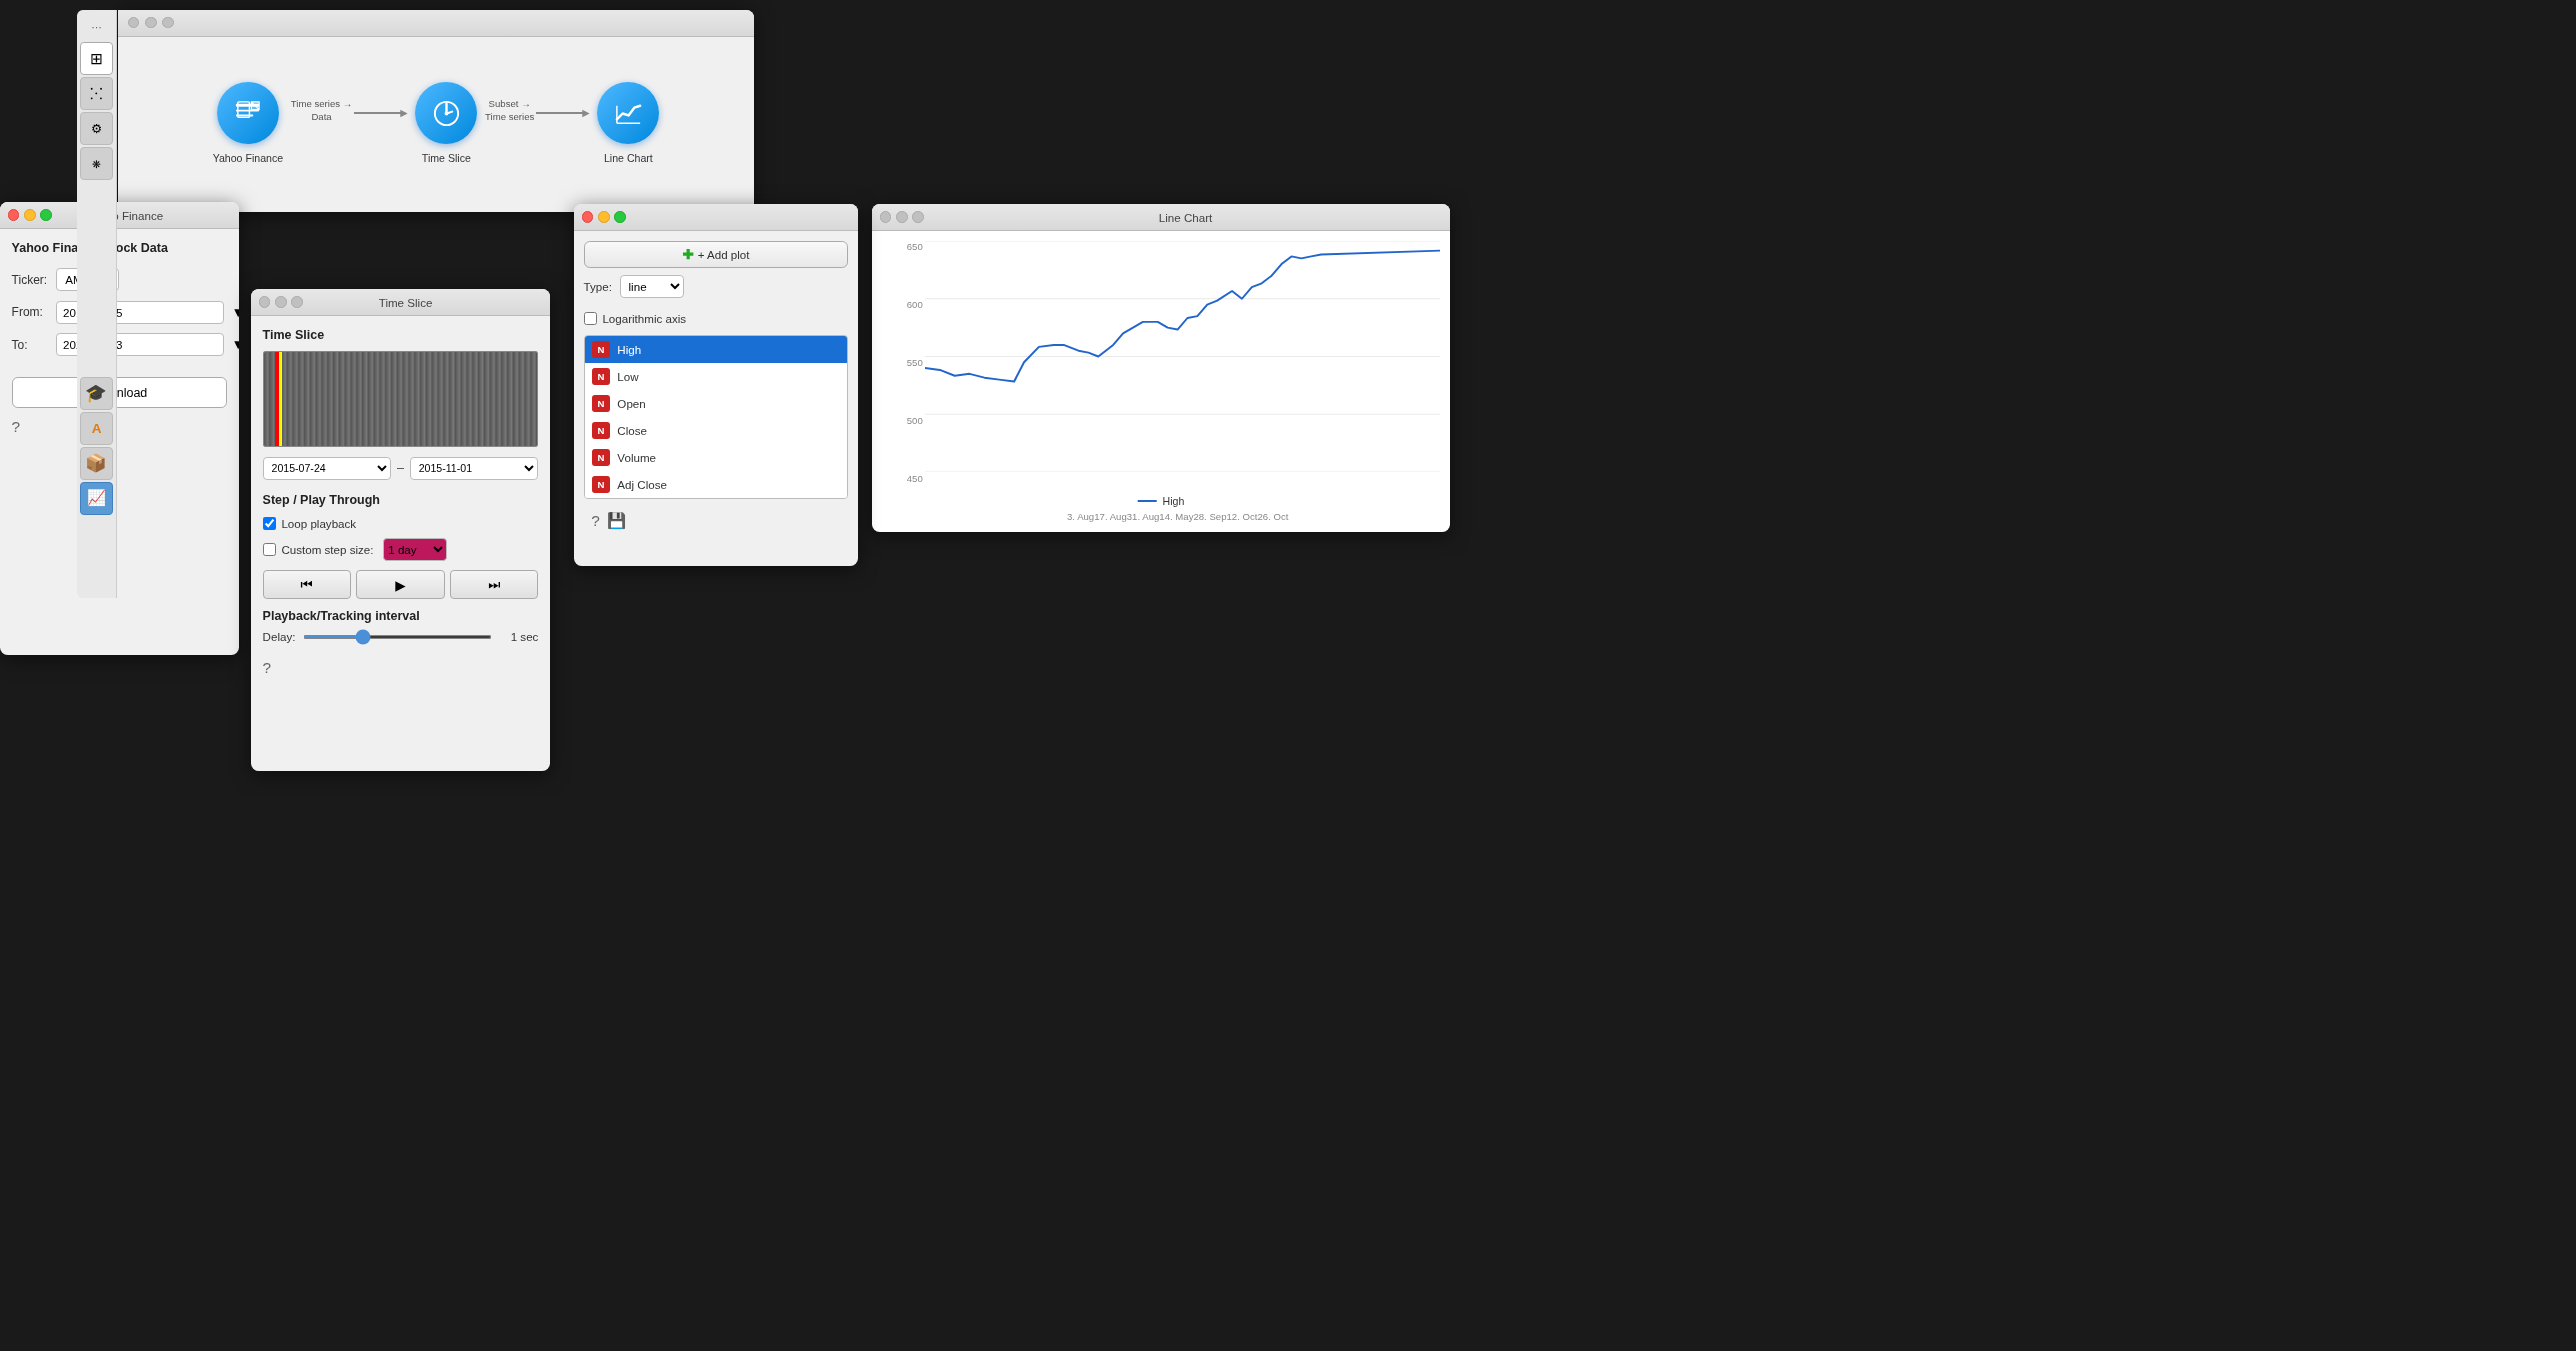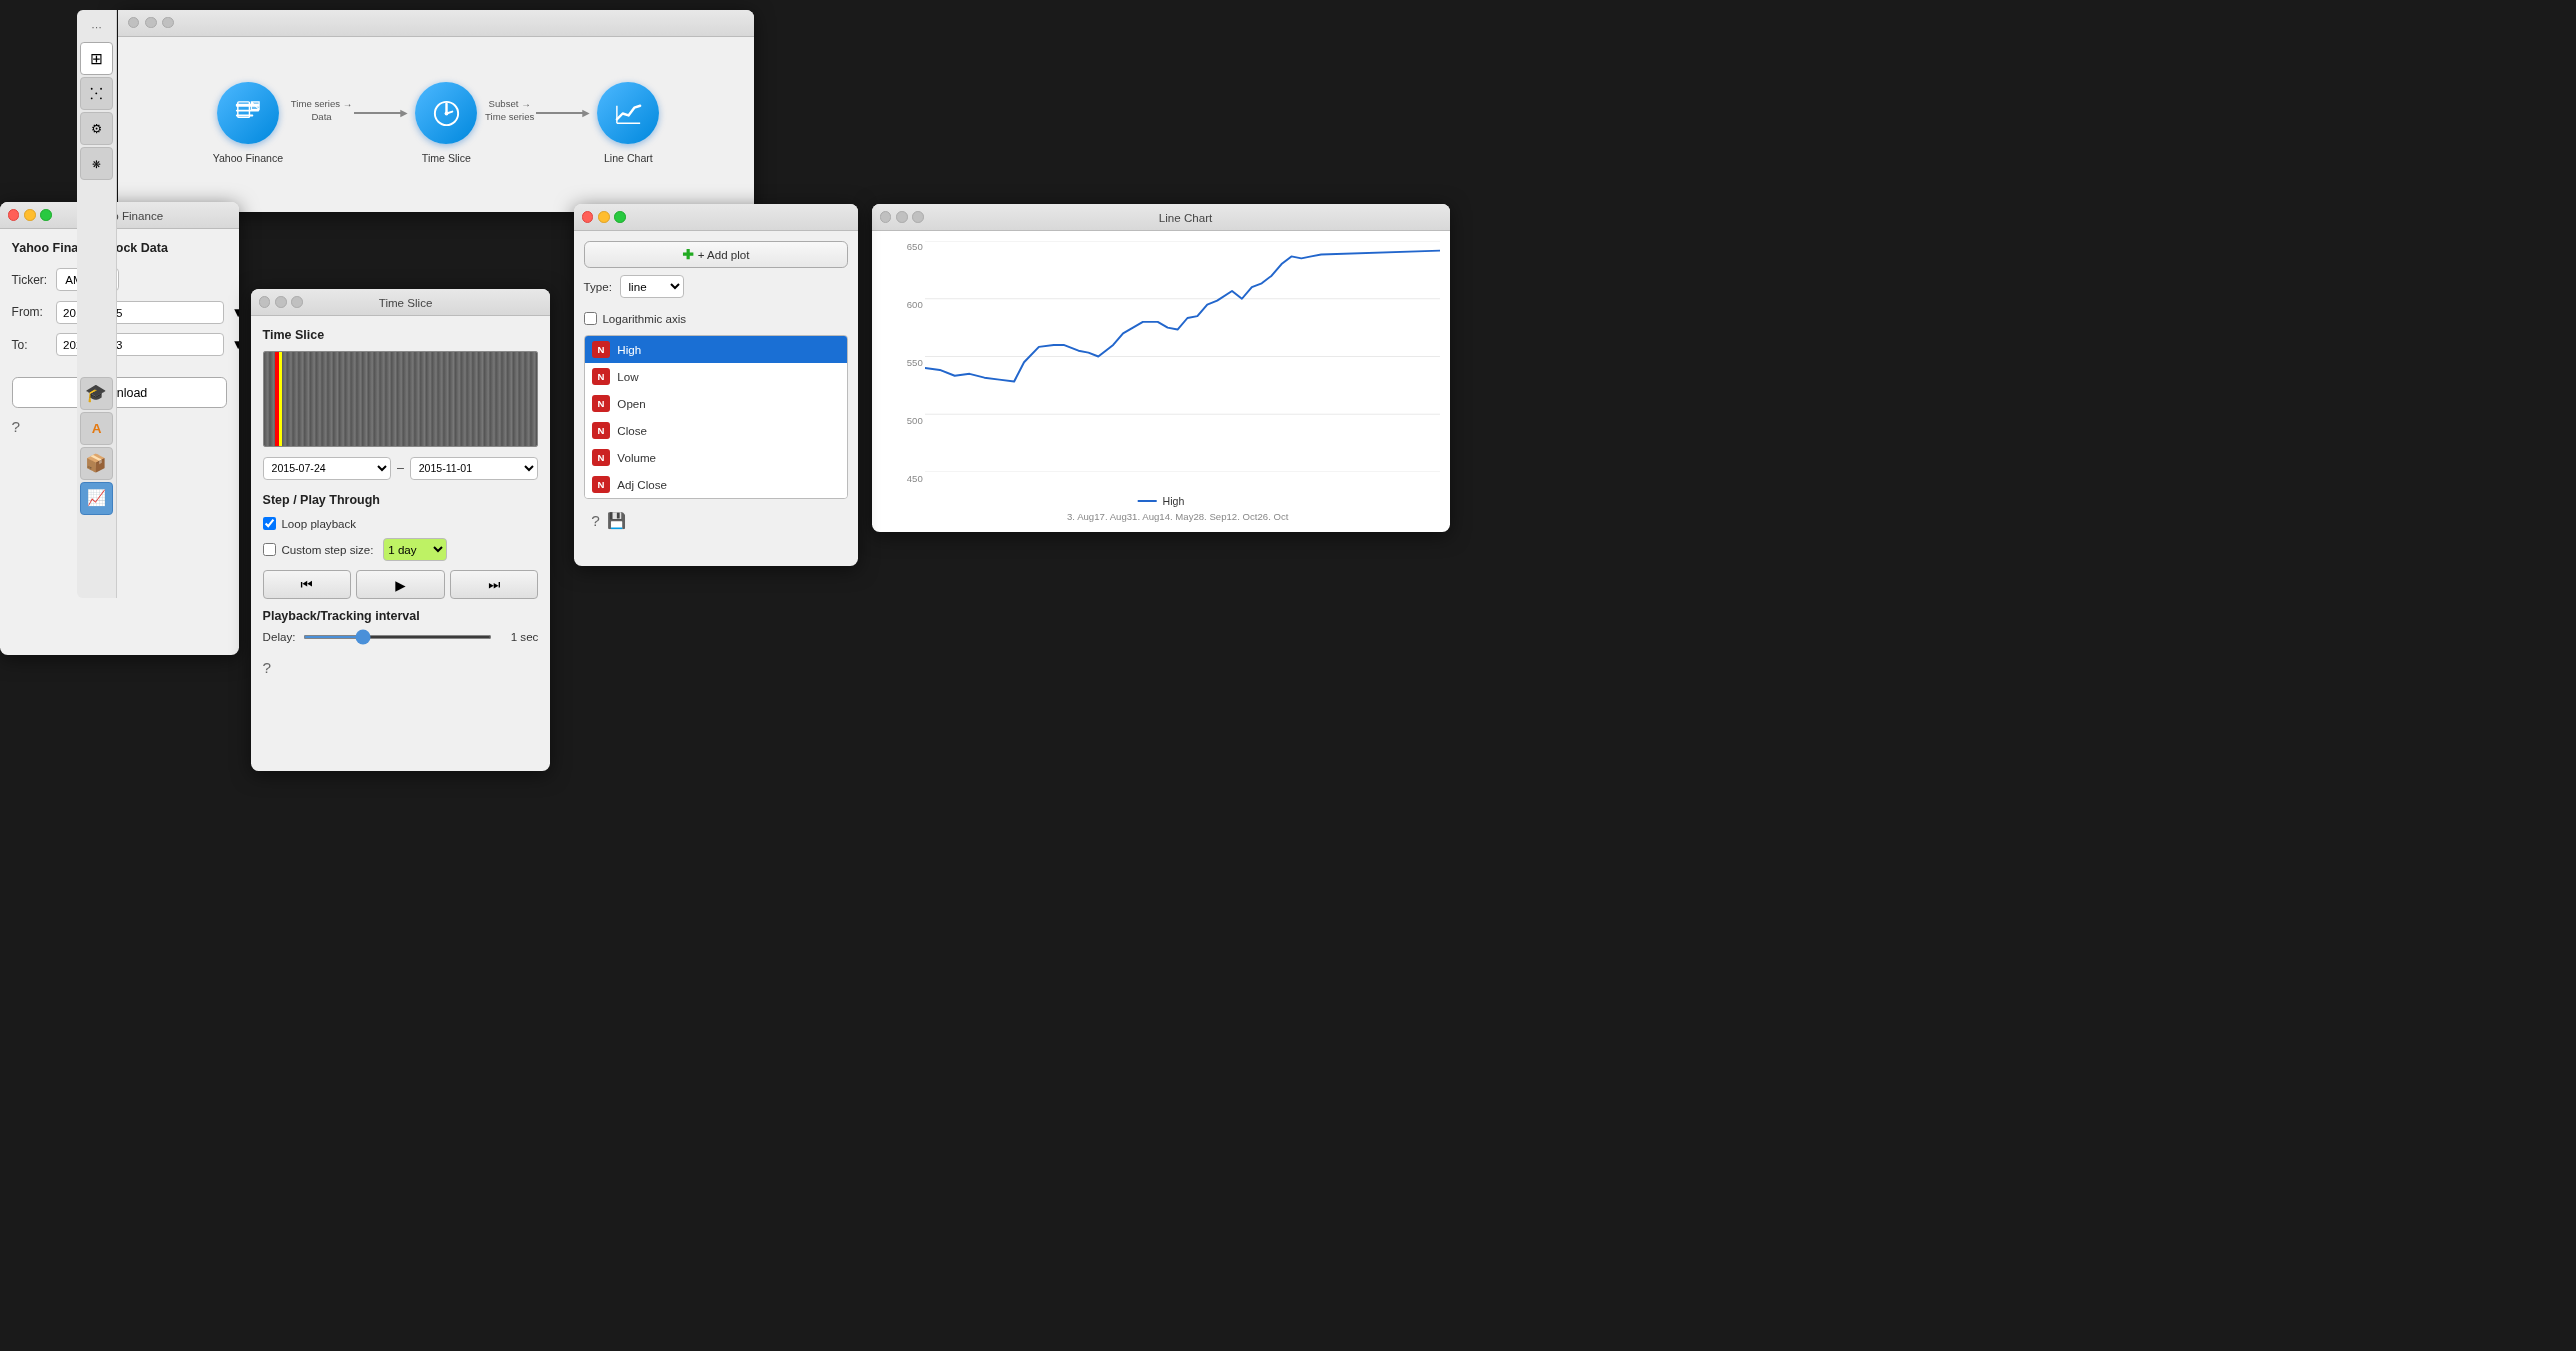--- a/index.html
+++ b/index.html
@@ -559,21 +559,21 @@
       </select>
     </div>
     <div class="step-play-title">Step / Play Through</div>
     <div class="checkbox-row">
       <input type="checkbox" checked="" style="">
       <span class="checkbox-label">Loop playback</span>
     </div>
     <div class="checkbox-row">
       <input type="checkbox" style="">
       <span class="checkbox-label">Custom step size:</span>
-      <select style="height:23px; border:1px solid #bbb; border-radius:3.9px; font-size:11.6px; background:#bef264; margin-left:3.9px;">
+      <select style="height:23px; border:1px solid #bbb; border-radius:3.9px; font-size:11.6px; background:#be185d; margin-left:3.9px;">
         <option>1 day</option>
         <option>1 week</option>
         <option>1 month</option>
       </select>
     </div>
     <div class="playback-controls">
       <button class="ctrl-btn">⏮</button>
       <button class="ctrl-btn">▶</button>
       <button class="ctrl-btn">⏭</button>
     </div>

